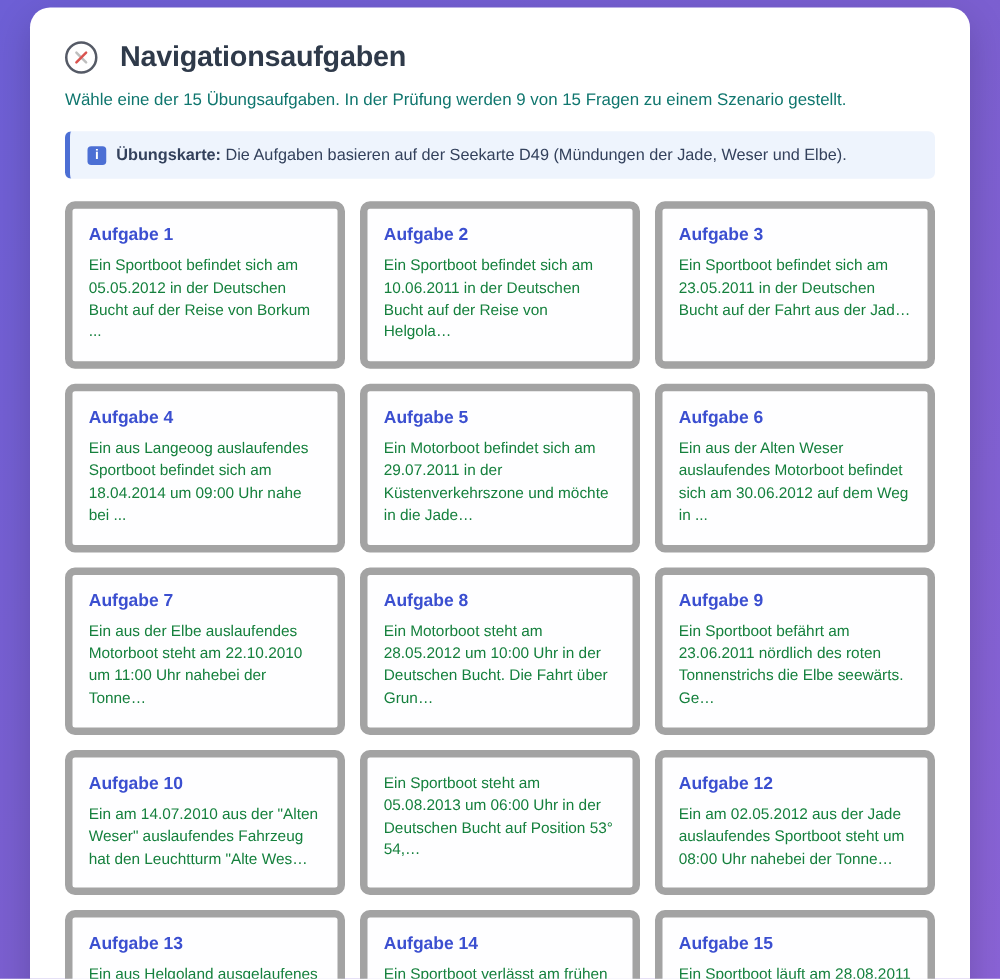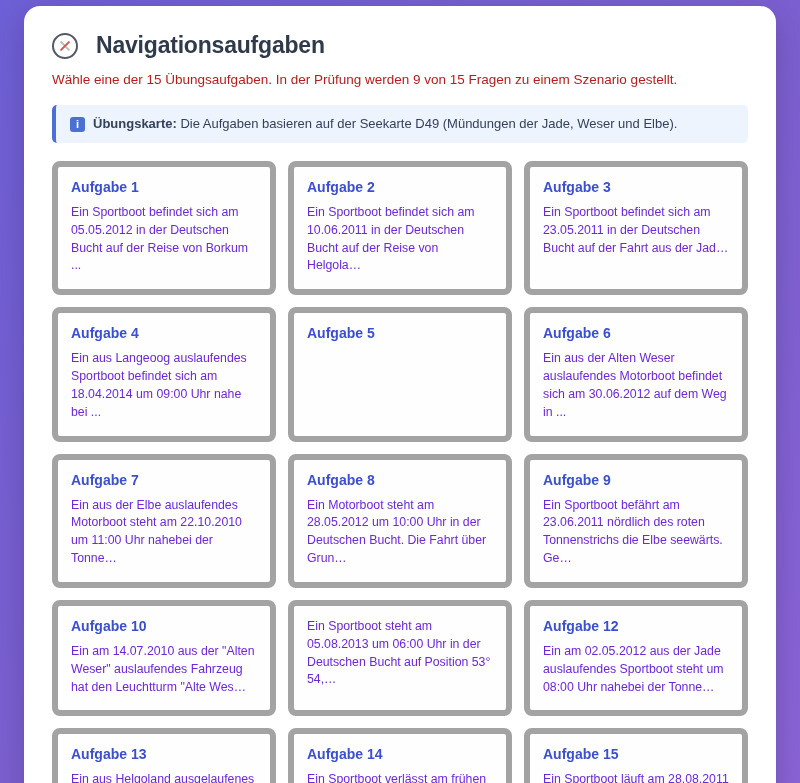--- a/index.html
+++ b/index.html
@@ -59,21 +59,21 @@
   h1.title {
     font-size: 23px;
     margin: 0;
     color: #2f3a4a;
     font-weight: bold;
     letter-spacing: -0.2px;
   }
   .subtitle {
     margin: 13px 0 0 0;
     font-size: 13.5px;
-    color: #b91c1c;
+    color: #0f766e;
   }
   .notice {
     margin-top: 18px;
     background: #eef4fd;
     border-left: 4px solid #4c6fd4;
     border-radius: 5px;
     padding: 11px 14px;
     font-size: 13px;
     color: #33415c;
     display: flex;
@@ -110,21 +110,21 @@
   .task-title {
     color: #3b4fd0;
     font-weight: bold;
     font-size: 14px;
     margin: 0 0 9px 0;
   }
   .task-desc {
     margin: 0;
     font-size: 12.3px;
     line-height: 1.45;
-    color: #6d28d9;
+    color: #15803d;
   }
 </style>
 </head>
 <body>
 
 <div class="card">
 
   <div class="page-header">
     <span class="compass-icon"></span>
     <h1 class="title">Navigationsaufgaben</h1>
@@ -149,20 +149,21 @@
     <div class="task-card">
       <p class="task-title">Aufgabe 3</p>
       <p class="task-desc">Ein Sportboot befindet sich am 23.05.2011 in der Deutschen Bucht auf der Fahrt aus der Jad…</p>
     </div>
     <div class="task-card">
       <p class="task-title">Aufgabe 4</p>
       <p class="task-desc">Ein aus Langeoog auslaufendes Sportboot befindet sich am 18.04.2014 um 09:00 Uhr nahe bei ...</p>
     </div>
     <div class="task-card">
       <p class="task-title">Aufgabe 5</p>
+      <p class="task-desc">Ein Motorboot befindet sich am 29.07.2011 in der Küstenverkehrszone und möchte in die Jade…</p>
     </div>
     <div class="task-card">
       <p class="task-title">Aufgabe 6</p>
       <p class="task-desc">Ein aus der Alten Weser auslaufendes Motorboot befindet sich am 30.06.2012 auf dem Weg in ...</p>
     </div>
     <div class="task-card">
       <p class="task-title">Aufgabe 7</p>
       <p class="task-desc">Ein aus der Elbe auslaufendes Motorboot steht am 22.10.2010 um 11:00 Uhr nahebei der Tonne…</p>
     </div>
     <div class="task-card">

